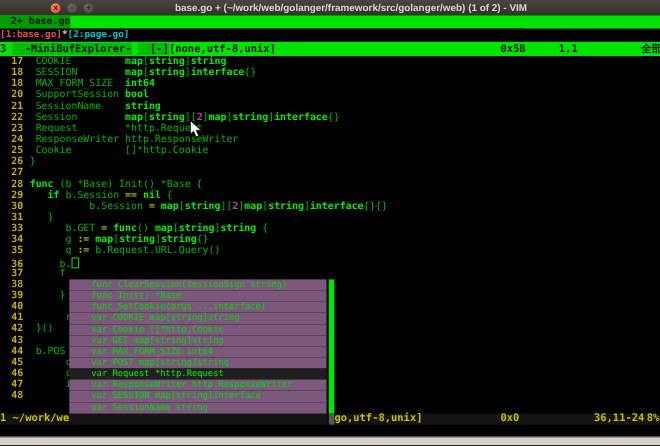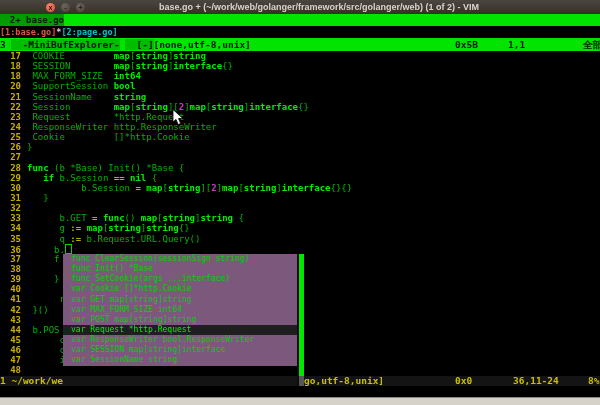--- a/index.html
+++ b/index.html
@@ -38,21 +38,21 @@
   .lnum{display:inline-block;width:21px;padding-right:1px;text-align:right;color:#c9ae00;font-weight:bold;}
   .ltext{padding-left:5px;}
   .seg-n{color:#00b400;}
   .seg-k{color:#00ef00;font-weight:bold;}
   .seg-o{color:#b4b400;font-weight:bold;}
   .seg-m{color:#c03cc0;font-weight:bold;}
   .cursor-block{display:inline-block;width:5px;height:8px;border:1px solid #00d700;margin-bottom:-1px;}
   
   .popup{position:absolute;left:63px;top:254px;width:241px;height:131.95px;z-index:5;}
   .popup-item{width:234px;height:10.15px;line-height:10.15px;background:#7d587d;color:#00dc00;
-              font-size:8px;white-space:pre;padding-left:8px;box-sizing:border-box;overflow:hidden;}
+              font-size:8px;white-space:pre;padding-left:20px;box-sizing:border-box;overflow:hidden;}
   .popup-item.sel{background:#1f1f1f;color:#00f400;}
   .popup-sbar{position:absolute;left:234px;top:0;width:7px;height:131.95px;background:#0d0d0d;}
   .popup-thumb{position:absolute;left:2px;top:0;width:5px;height:121.8px;background:#00e800;}
   .popup-thumb-end{position:absolute;left:2px;top:121.8px;width:5px;height:10.15px;background:#565656;}
   
   .cmdline{position:absolute;left:0;top:386px;width:600px;height:11px;background:#000;
            font:bold 9.5px/11px "DejaVu Sans Mono",monospace;white-space:pre;color:#00c8c8;padding-left:2px;box-sizing:border-box;margin-top:20px;}
   .cmd-dashes{color:#cfcfcf;}
   
   .bottom-strip{position:absolute;left:0;top:397px;width:600px;height:8px;background:#d6d2ca;border-top:1px solid #8d897f;box-sizing:border-box;}
@@ -92,21 +92,20 @@
       <div class="code-row"><span class="lnum">22</span><span class="ltext"><span class="seg-n"> Session        </span><span class="seg-k">map</span><span class="seg-n">[</span><span class="seg-k">string</span><span class="seg-n">][</span><span class="seg-m">2</span><span class="seg-n">]</span><span class="seg-k">map</span><span class="seg-n">[</span><span class="seg-k">string</span><span class="seg-n">]</span><span class="seg-k">interface</span><span class="seg-n">{}</span></span></div>
       <div class="code-row"><span class="lnum">23</span><span class="ltext"><span class="seg-n"> Request        *http.Request</span></span></div>
       <div class="code-row"><span class="lnum">24</span><span class="ltext"><span class="seg-n"> ResponseWriter http.ResponseWriter</span></span></div>
       <div class="code-row"><span class="lnum">25</span><span class="ltext"><span class="seg-n"> Cookie         []*http.Cookie</span></span></div>
       <div class="code-row"><span class="lnum">26</span><span class="ltext"><span class="seg-n">}</span></span></div>
       <div class="code-row"><span class="lnum">27</span><span class="ltext"></span></div>
       <div class="code-row"><span class="lnum">28</span><span class="ltext"><span class="seg-k">func</span><span class="seg-n"> (b *Base) Init() *Base {</span></span></div>
       <div class="code-row"><span class="lnum">29</span><span class="ltext"><span class="seg-n">   </span><span class="seg-k">if</span><span class="seg-n"> b.Session </span><span class="seg-o">==</span><span class="seg-n"> </span><span class="seg-k">nil</span><span class="seg-n"> {</span></span></div>
       <div class="code-row"><span class="lnum">30</span><span class="ltext"><span class="seg-n">          b.Session </span><span class="seg-o">=</span><span class="seg-n"> </span><span class="seg-k">map</span><span class="seg-n">[</span><span class="seg-k">string</span><span class="seg-n">][</span><span class="seg-m">2</span><span class="seg-n">]</span><span class="seg-k">map</span><span class="seg-n">[</span><span class="seg-k">string</span><span class="seg-n">]</span><span class="seg-k">interface</span><span class="seg-n">{}{}</span></span></div>
       <div class="code-row"><span class="lnum">31</span><span class="ltext"><span class="seg-n">   }</span></span></div>
-      <div class="code-row"><span class="lnum">32</span><span class="ltext"></span></div>
       <div class="code-row"><span class="lnum">33</span><span class="ltext"><span class="seg-n">      b.GET </span><span class="seg-o">=</span><span class="seg-n"> </span><span class="seg-k">func</span><span class="seg-n">() </span><span class="seg-k">map</span><span class="seg-n">[</span><span class="seg-k">string</span><span class="seg-n">]</span><span class="seg-k">string</span><span class="seg-n"> {</span></span></div>
       <div class="code-row"><span class="lnum">34</span><span class="ltext"><span class="seg-n">      g </span><span class="seg-o">:=</span><span class="seg-n"> </span><span class="seg-k">map</span><span class="seg-n">[</span><span class="seg-k">string</span><span class="seg-n">]</span><span class="seg-k">string</span><span class="seg-n">{}</span></span></div>
       <div class="code-row"><span class="lnum">35</span><span class="ltext"><span class="seg-n">      q </span><span class="seg-o">:=</span><span class="seg-n"> b.Request.URL.Query()</span></span></div>
       <div class="code-row"><span class="lnum">36</span><span class="ltext"><span class="seg-n">     b.</span><span class="cursor-block"></span></span></div>
       <div class="code-row"><span class="lnum">37</span><span class="ltext"><span class="seg-n">     f</span></span></div>
       <div class="code-row"><span class="lnum">38</span><span class="ltext"></span></div>
       <div class="code-row"><span class="lnum">39</span><span class="ltext"><span class="seg-n">     }</span></span></div>
       <div class="code-row"><span class="lnum">40</span><span class="ltext"></span></div>
       <div class="code-row"><span class="lnum">41</span><span class="ltext"><span class="seg-n">      r</span></span></div>
       <div class="code-row"><span class="lnum">42</span><span class="ltext"><span class="seg-n"> }()</span></span></div>
@@ -114,34 +113,35 @@
       <div class="code-row"><span class="lnum">44</span><span class="ltext"><span class="seg-n"> b.POS</span></span></div>
       <div class="code-row"><span class="lnum">45</span><span class="ltext"><span class="seg-n">      c</span></span></div>
       <div class="code-row"><span class="lnum">46</span><span class="ltext"><span class="seg-n">      c</span></span></div>
       <div class="code-row"><span class="lnum">47</span><span class="ltext"><span class="seg-n">      i</span></span></div>
       <div class="code-row"><span class="lnum">48</span><span class="ltext"></span></div>
     </div>
 
   <div class="statusline sl-bottom"><span>1 ~/work/we</span>
     <span class="abs" style="left:304px">go,utf-8,unix]</span>
     <span class="abs" style="left:455px">0x0</span>
-    <span class="abs" style="left:513px">36,11-24</span>
+    <span class="abs" style="left:540px">36,11-24</span>
     <span class="abs" style="left:588px">8%</span>
   </div>
 
   <div class="popup" id="popup">
     <div class="popup-item">func ClearSession(sessionSign string)</div>
       <div class="popup-item">func Init() *Base</div>
       <div class="popup-item">func SetCookie(args ...interface)</div>
+      <div class="popup-item">var COOKIE map[string]string</div>
       <div class="popup-item">var Cookie []*http.Cookie</div>
       <div class="popup-item">var GET map[string]string</div>
       <div class="popup-item">var MAX_FORM_SIZE int64</div>
       <div class="popup-item">var POST map[string]string</div>
       <div class="popup-item sel">var Request *http.Request</div>
-      <div class="popup-item">var ResponseWriter bool.ResponseWriter</div>
+      <div class="popup-item">var ResponseWriter http.ResponseWriter</div>
       <div class="popup-item">var SESSION map[string]interface</div>
       <div class="popup-item">var SessionName string</div>
       <div class="popup-sbar">
       <div class="popup-thumb"></div>
       <div class="popup-thumb-end"></div>
     </div>
   </div>
 
   <div class="cmdline"><span class="cmd-dashes">-- </span><span>全能补全</span><span> (^O^N^P) </span><span>匹配</span><span> 9 / 14</span>
   </div>

